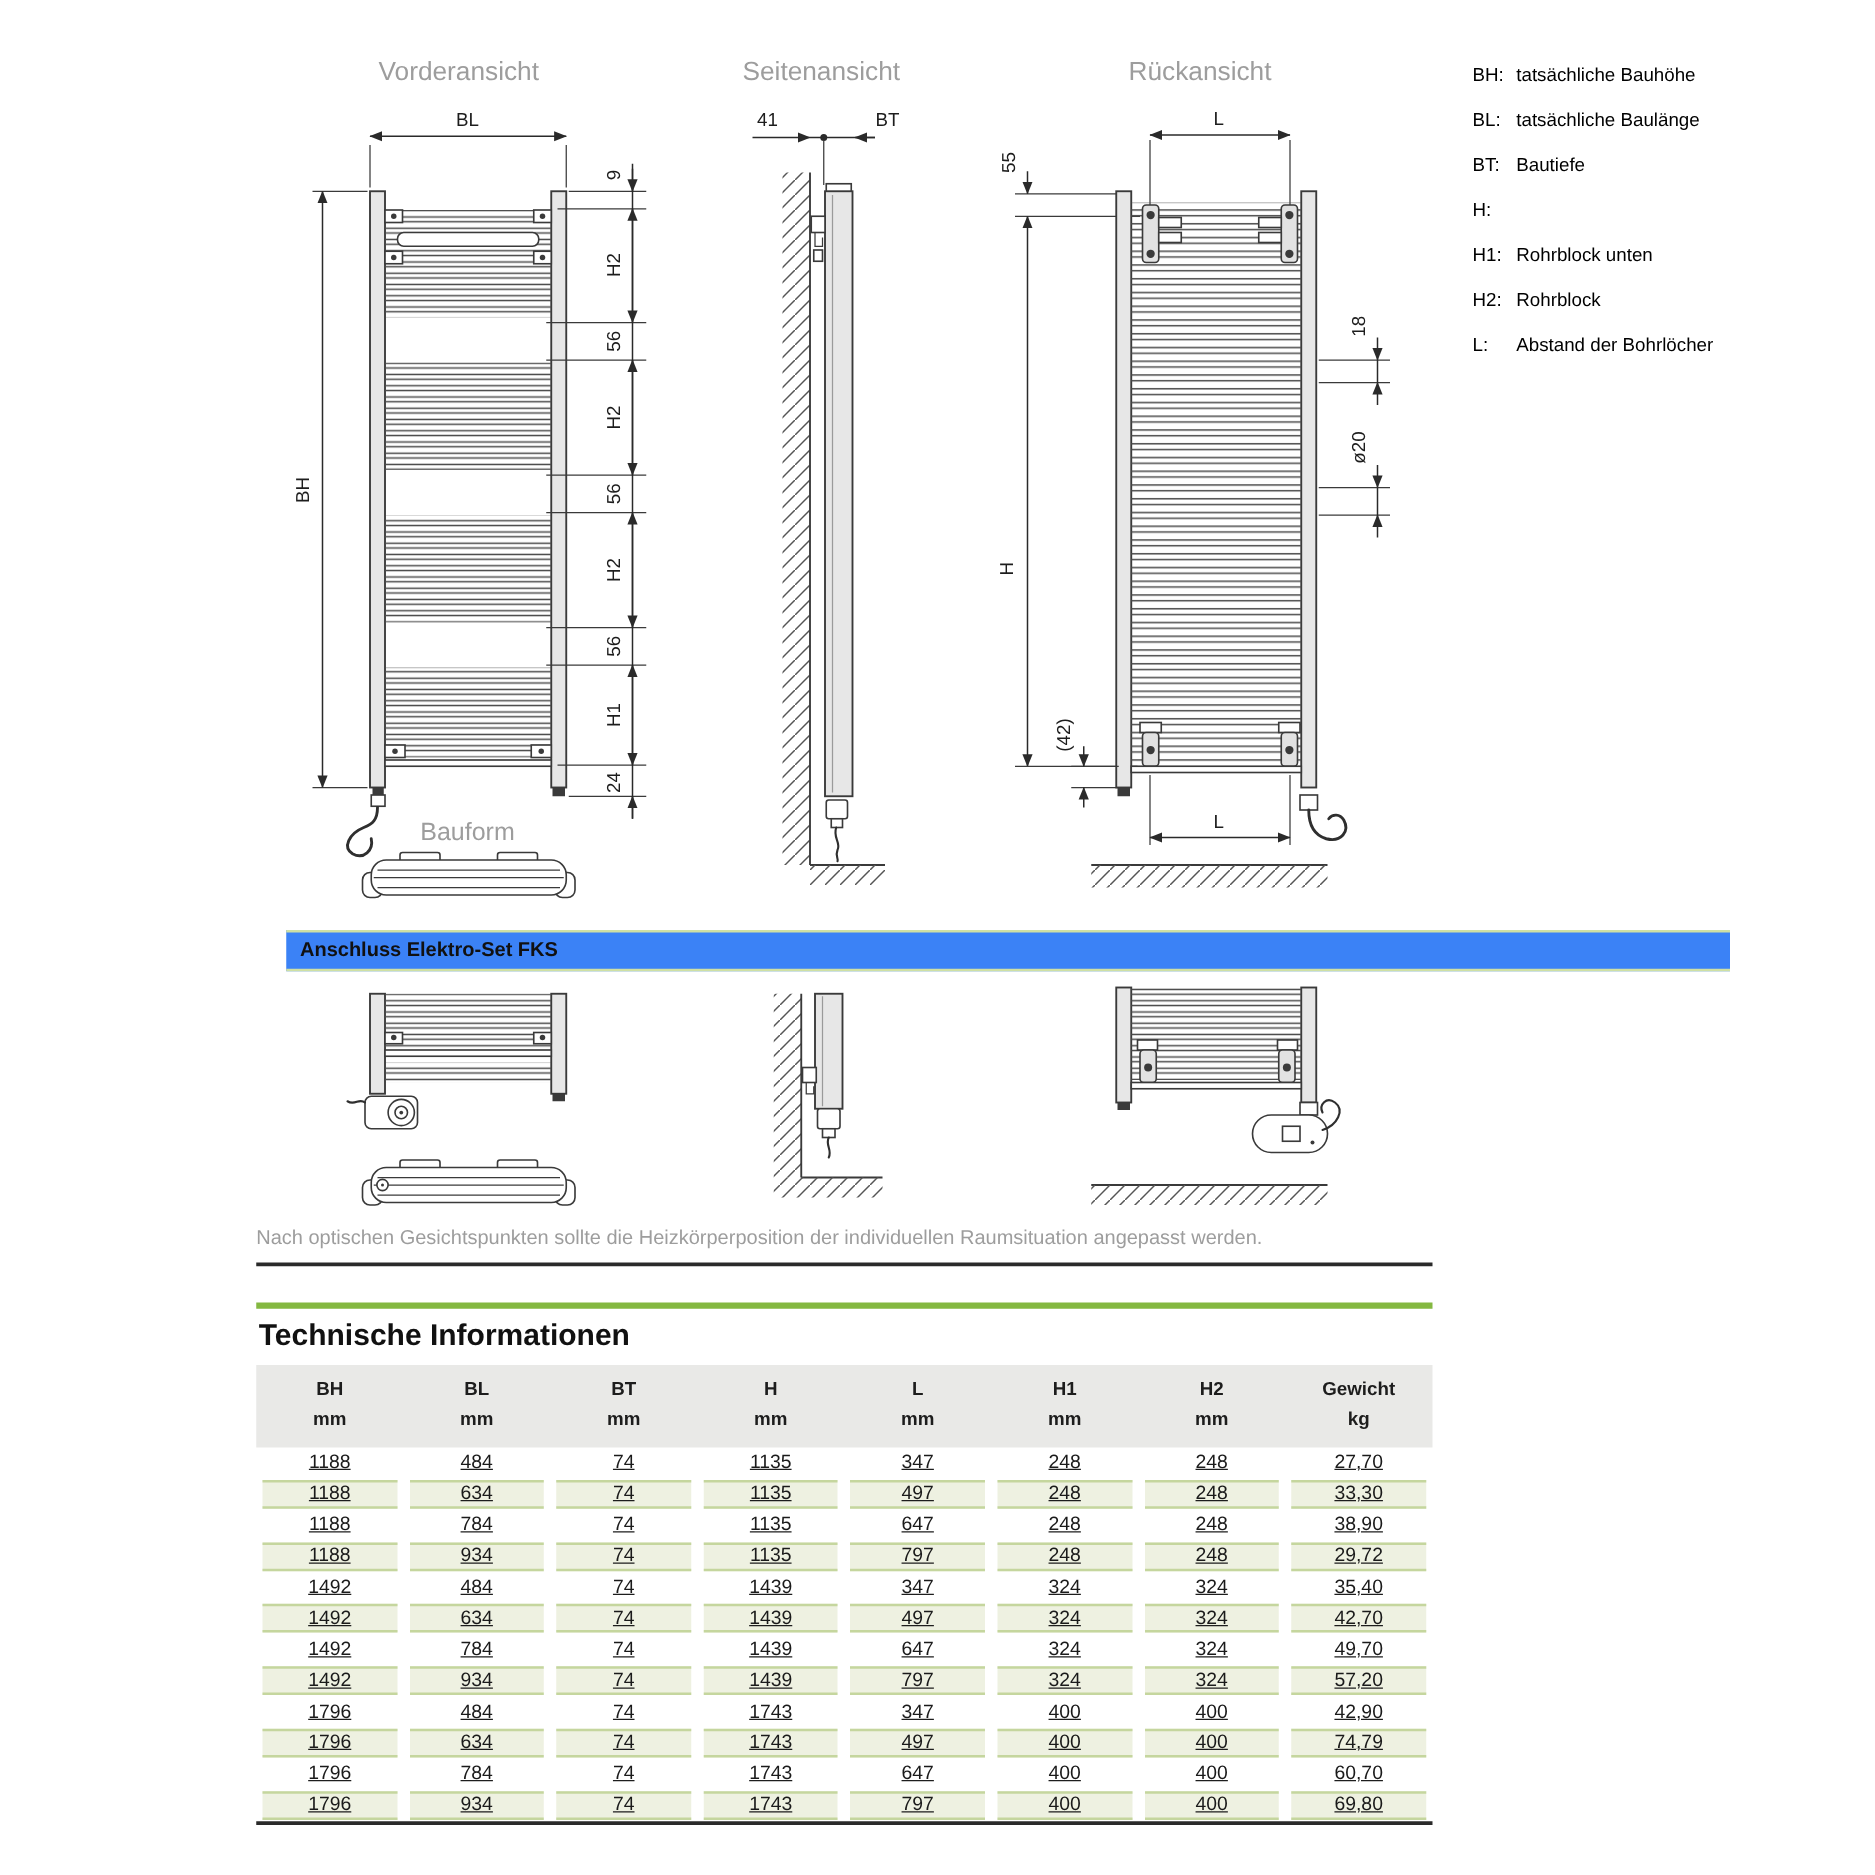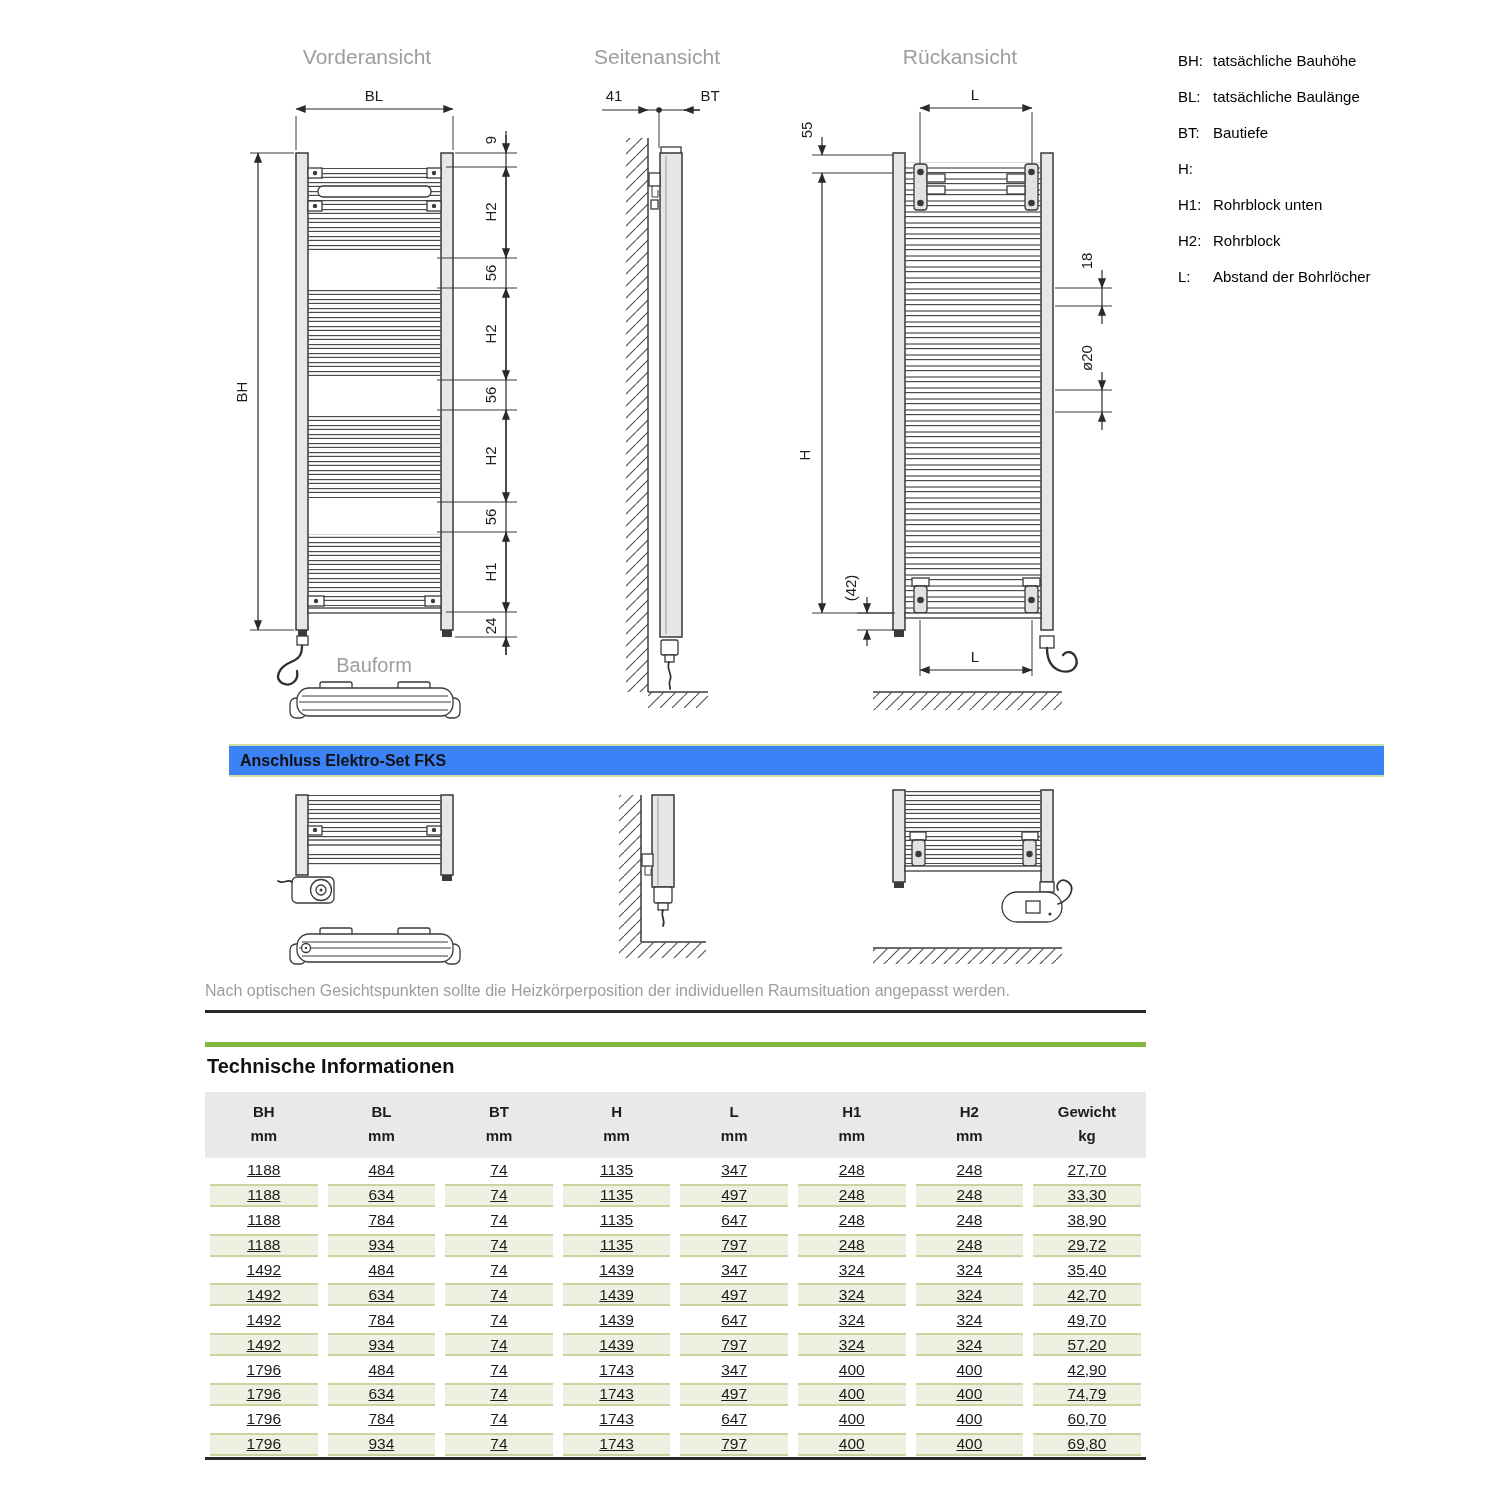--- a/index.html
+++ b/index.html
@@ -30,21 +30,21 @@
 
   
   .fks-band{left:205px;top:744px;width:1155px;height:33px;background:#3b82f6;
     border-top:2px solid #cfe0a4;border-bottom:2px solid #cfe0a4;
     display:flex;align-items:center;padding-left:11px;margin-left:24px;}
   .fks-band span{font-size:16px;font-weight:bold;color:#111;}
 
   .note{left:205px;top:982px;width:900px;font-size:16px;color:#9d9d9d;}
   .dark-line{left:205px;top:1010px;width:941px;height:2.5px;background:#2a2a2a;}
   .green-bar{left:205px;top:1042px;width:941px;height:5px;background:#84b841;}
-  .table-title{left:207px;top:1055px;font-size:20px;font-weight:bold;color:#111;}
+  .table-title{left:207px;top:1055px;font-size:24px;font-weight:bold;color:#111;}
 
   
   .thead{left:205px;top:1092px;width:941px;height:66px;background:#e9e9e7;display:flex;}
   .hcol{flex:0 0 117.6px;text-align:center;padding-top:11px;}
   .hcol .hl{font-size:15px;font-weight:bold;}
   .hcol .hu{font-size:15px;font-weight:bold;margin-top:7px;text-align:center;}
   .tbody{left:205px;top:1158px;width:941px;text-decoration:underline;}
   .trow{display:flex;height:24.9px;align-items:stretch;}
   .tc{flex:0 0 117.6px;display:flex;align-items:center;justify-content:center;
       font-size:15.5px;color:#1a1a1a;}

